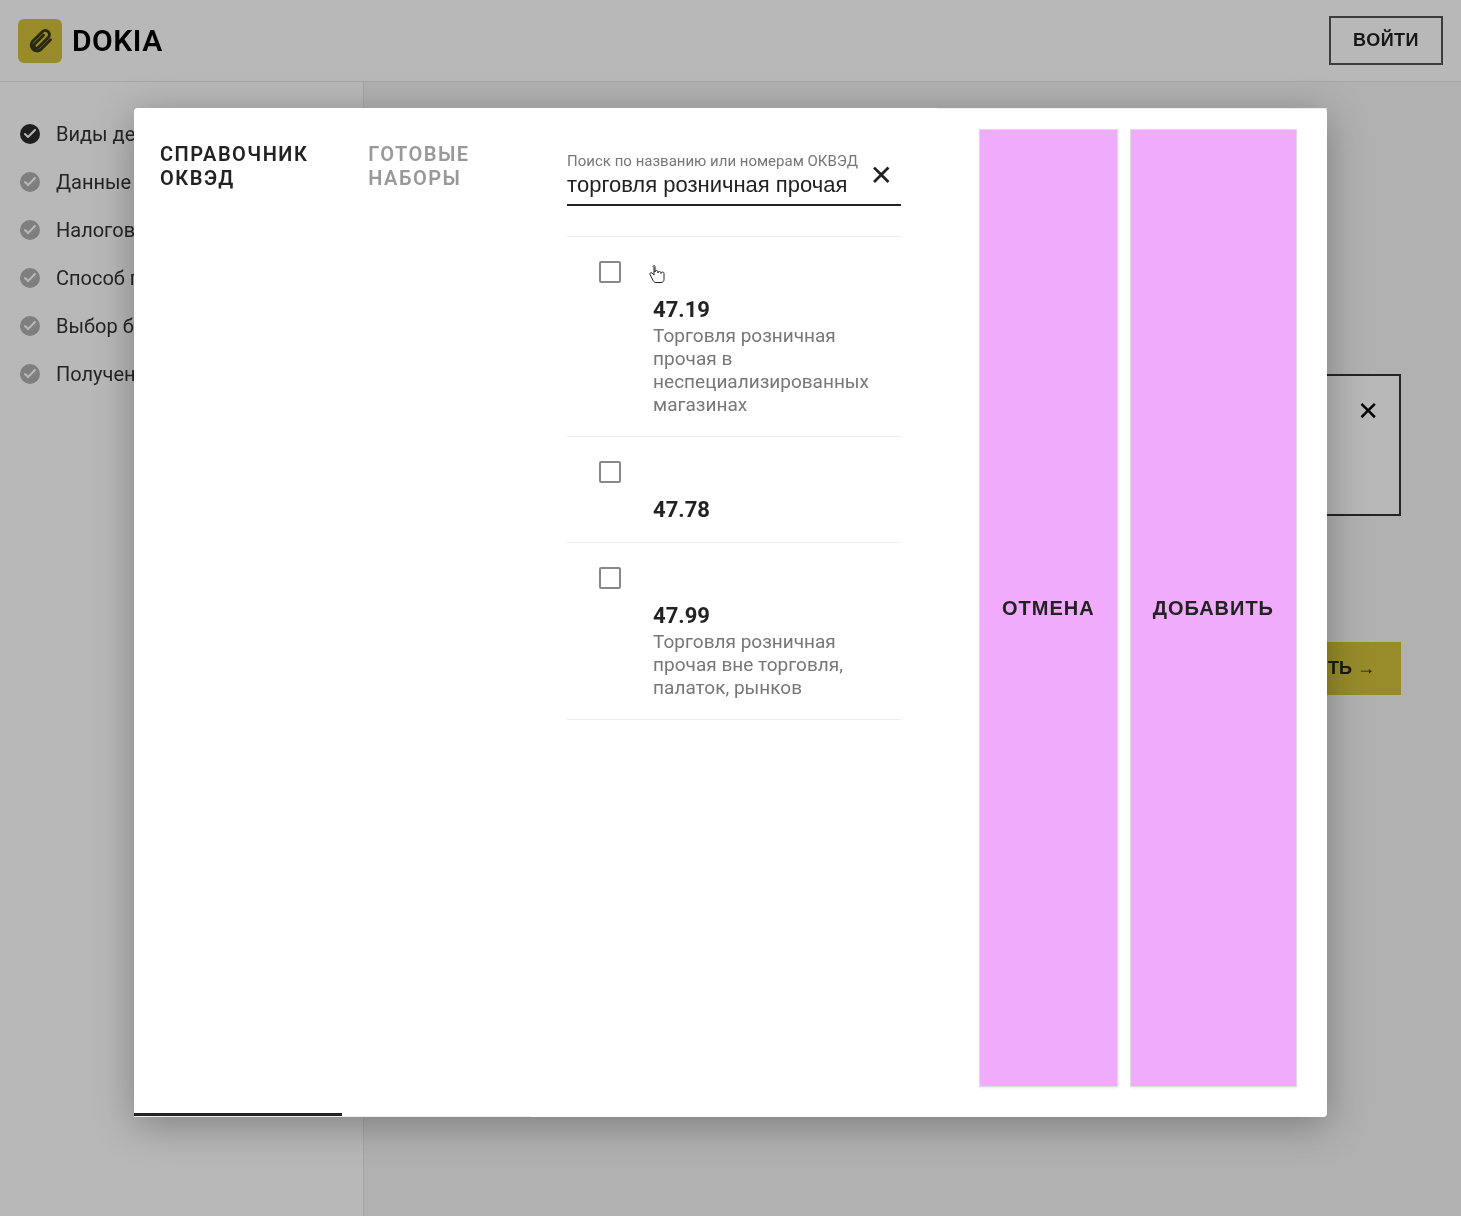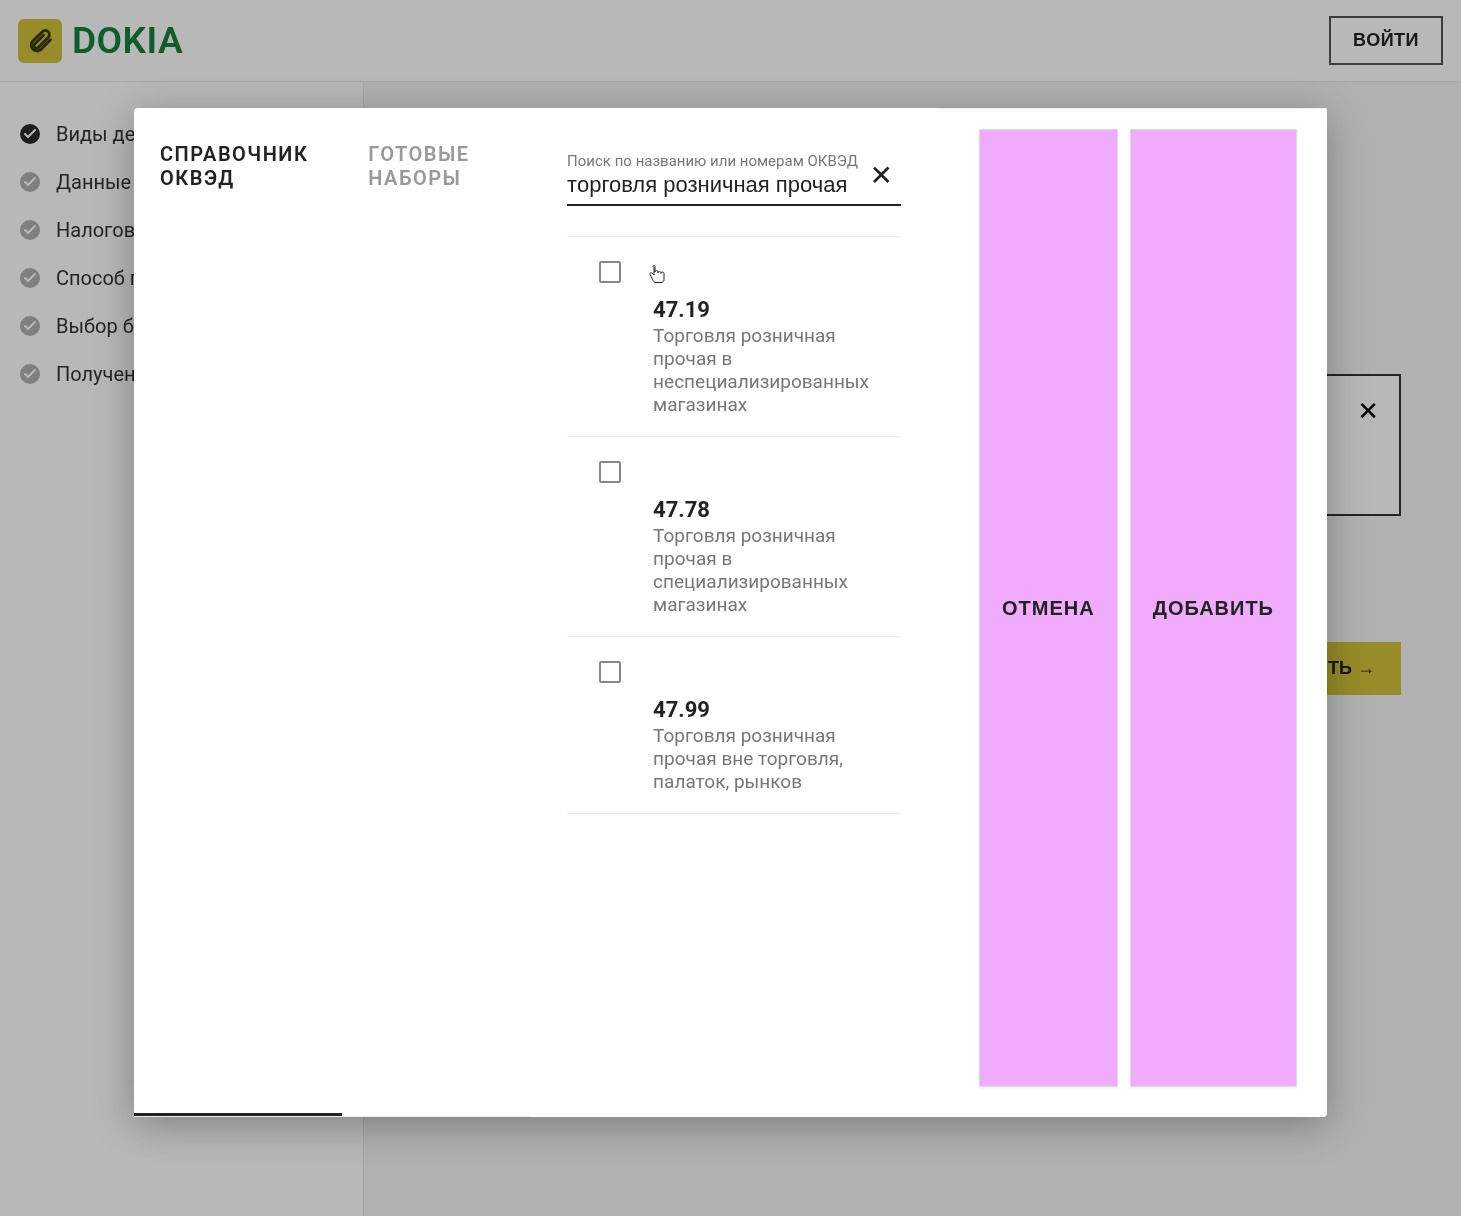--- a/index.html
+++ b/index.html
@@ -37,24 +37,24 @@
   }
   .logo-wrap { display: flex; align-items: center; gap: 10px; }
   .logo-badge {
     width: 44px; height: 44px;
     background: #d2c33a;
     border-radius: 6px;
     display: flex; align-items: center; justify-content: center;
   }
   .logo-badge svg { width: 28px; height: 28px; }
   .logo-text {
-    font-size: 37px;
+    font-size: 30px;
     font-weight: 600;
     letter-spacing: 0.5px;
-    color: #15803d;
+    color: #000000;
   }
   .login-btn {
     border: 2px solid #555;
     background: #fff;
     padding: 12px 22px;
     font-size: 18px;
     font-weight: 700;
     letter-spacing: 0.5px;
     color: #222;
     cursor: pointer;
@@ -343,21 +343,20 @@
             <div class="result-desc">Торговля розничная прочая в неспециализированных магазинах</div>
           </div>
           <svg class="cursor-hand" viewBox="0 0 20 22">
             <path d="M7 3v8l-2-2c-1-1-2.5 0-2 1.5l3 6c.5 1 1.5 2 3 2h5c2 0 3-1.5 3-3v-6c0-1-.8-1.5-1.5-1.5S14 8.5 14 9.5V9c0-1-.8-1.5-1.5-1.5S11 8 11 9V8c0-1-.8-1.5-1.5-1.5S8 7 8 8V3c0-.8-.5-1.5-1-1.5S6 2.2 6 3" fill="#fff" stroke="#222" stroke-width="1"></path>
           </svg>
         </div>
         <div class="result-row">
           <div class="result-check"></div>
           <div class="result-info">
             <div class="result-code">47.78</div>
-            <div class="result-desc">Торговля розничная прочая в специализированных магазинах</div>
           </div>
         </div>
         <div class="result-row">
           <div class="result-check"></div>
           <div class="result-info">
             <div class="result-code">47.99</div>
             <div class="result-desc">Торговля розничная прочая вне торговля, палаток, рынков</div>
           </div>
         </div>
       </div>

